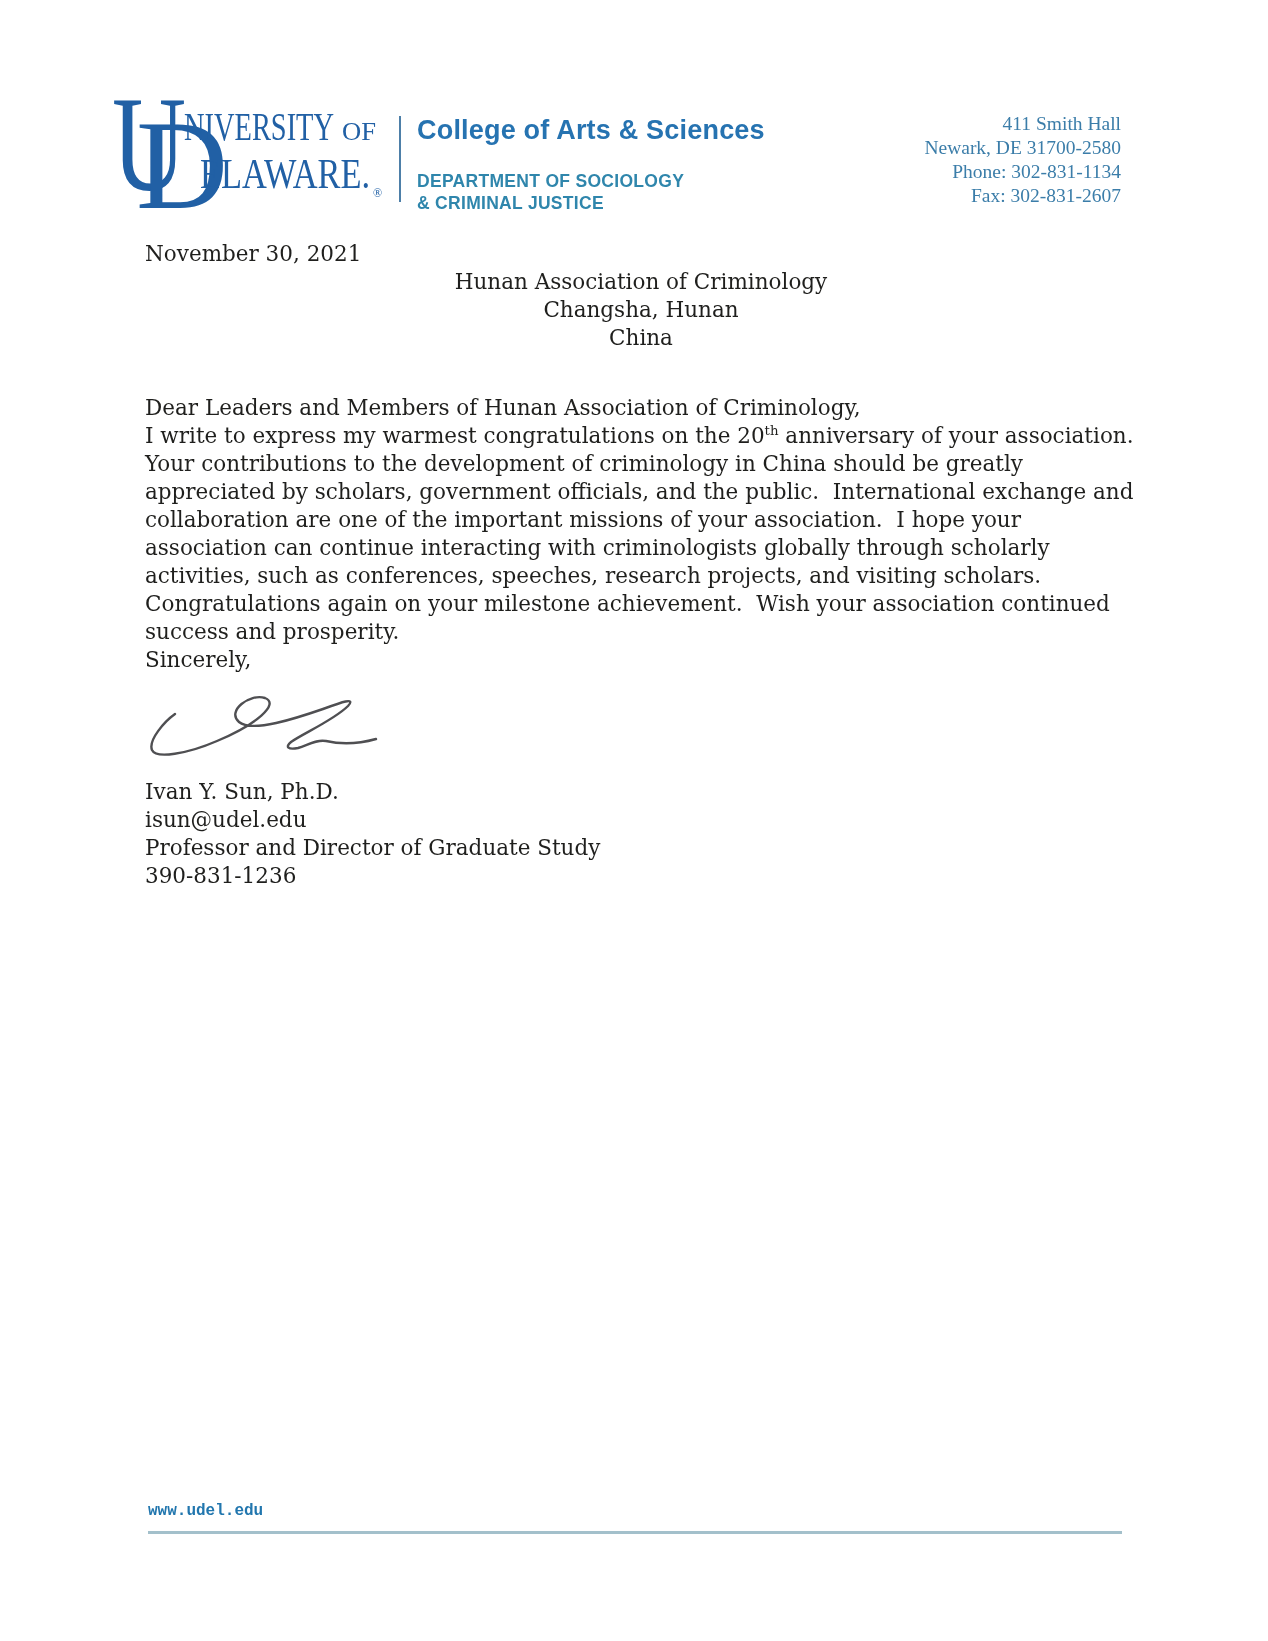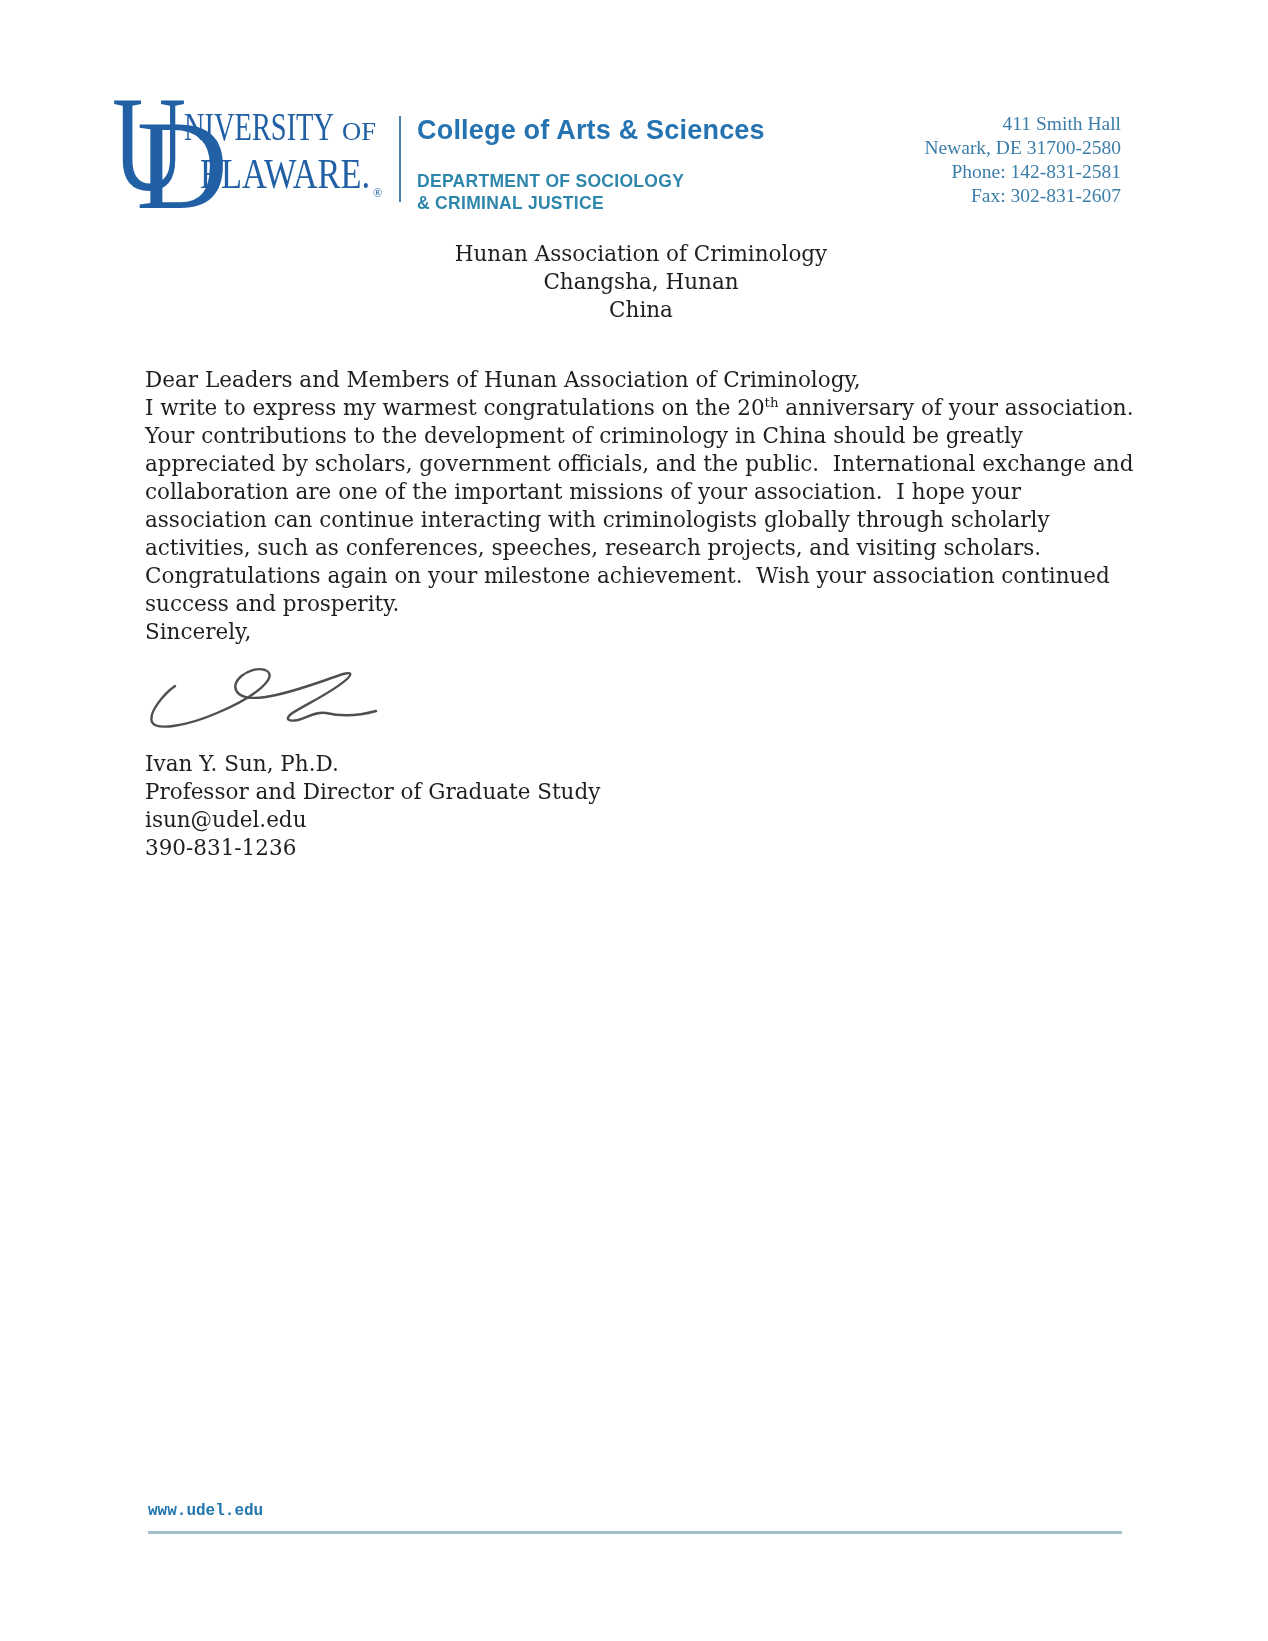--- a/index.html
+++ b/index.html
@@ -62,26 +62,27 @@
     <div class="college-name">College of Arts &amp; Sciences</div>
     <div class="dept">
       <div>DEPARTMENT OF SOCIOLOGY</div>
       <div>&amp; CRIMINAL JUSTICE</div>
     </div>
   </div>
 
   <div class="addr">
     <div>411 Smith Hall</div>
     <div>Newark, DE 31700-2580</div>
-    <div>Phone: 142-831-2581</div>
+    <div>Phone: 302-831-1134</div>
     <div>Fax: 302-831-2607</div>
   </div>
 
   <main class="letter">
 
+    <p class="date">November 30, 2021</p>
 
     <div class="recipient">
       <div>Hunan Association of Criminology</div>
       <div>Changsha, Hunan</div>
       <div>China</div>
     </div>
 
     <p class="salutation">Dear Leaders and Members of Hunan Association of Criminology,</p>
 
     <p class="para1"><span>I write to express my warmest congratulations on the 20</span><sup>th</sup><span> anniversary of your association.  Your contributions to the development of criminology in China should be greatly appreciated by scholars, government officials, and the public.  International exchange and collaboration are one of the important missions of your association.  I hope your association can continue interacting with criminologists globally through scholarly activities, such as conferences, speeches, research projects, and visiting scholars.</span></p>
@@ -99,22 +100,22 @@
                C 109 47, 154 32, 180 23
                C 199 16, 213 11, 205 20
                C 191 34, 159 48, 148 56
                C 142 61, 145 64, 155 62
                C 165 59, 174 53, 183 55
                C 196 58, 215 58, 233 53" fill="none" stroke="#4f4f52" stroke-width="2.4" stroke-linecap="round" stroke-linejoin="round"></path>
     </svg>
 
     <div class="sig-block">
       <div>Ivan Y. Sun, Ph.D.</div>
+      <div>isun@udel.edu</div>
       <div>Professor and Director of Graduate Study</div>
-      <div>isun@udel.edu</div>
       <div>390-831-1236</div>
     </div>
 
   </main>
 
   <div class="f-rule"></div>
   <div class="f-url">www.udel.edu</div>
 
 </div>
 

